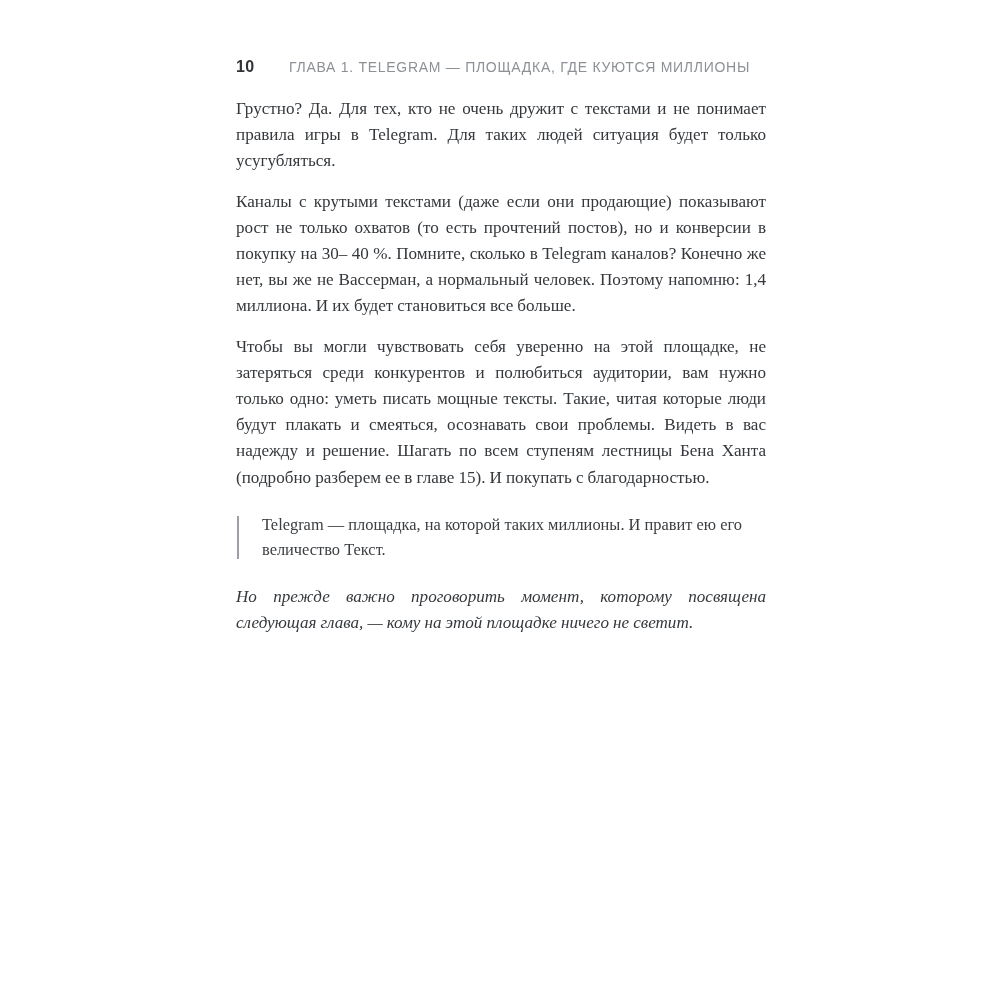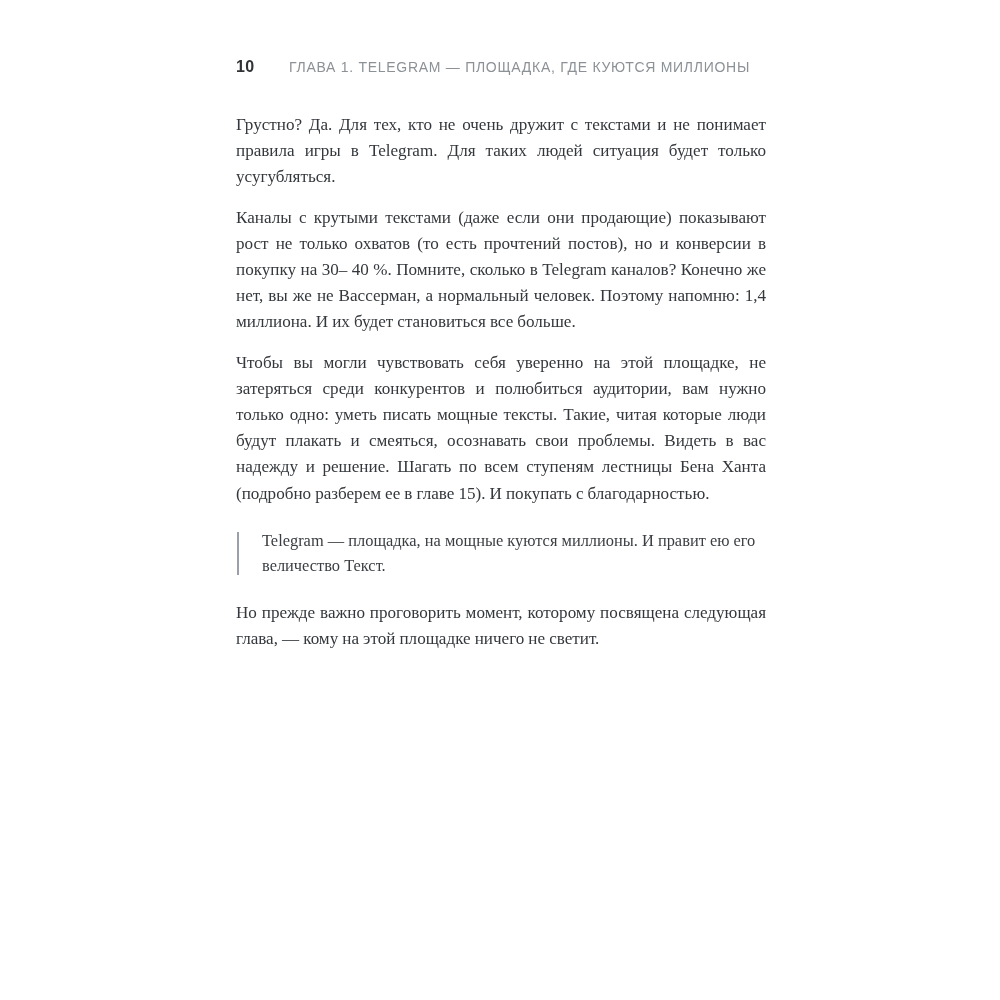--- a/index.html
+++ b/index.html
@@ -47,36 +47,37 @@
     font-weight: 400;
     color: #8c9196;
     letter-spacing: 0.72px;
     white-space: nowrap;
   }
 
   
   .textblock {
     position: absolute;
     left: 236px;
-    top: 112px;
+    top: 96px;
     width: 530px;
   }
 
   p.para {
     margin: 0 0 14px 0;
     font-size: 17.1px;
     line-height: 26.2px;
     color: #34383c;
     text-align: justify;
     text-justify: inter-word;
     hyphens: manual;
     word-spacing: -0.2px;
   }
   p.para:last-child {
     margin-bottom: 0;
+    font-style: italic;
   }
 
   
   .quote {
     position: relative;
     margin: 21px 0 21px 0;
     padding-left: 26px;
   }
   .quote-rule {
     position: absolute;
@@ -105,20 +106,20 @@
   </div>
 
   <div class="textblock">
 
     <p class="para">Грустно? Да. Для тех, кто не очень дружит с текстами и не понимает правила игры в Telegram. Для таких людей ситуация будет только усугубляться.</p>
     <p class="para">Каналы с крутыми текстами (даже если они продающие) показывают рост не только охватов (то есть прочтений постов), но и конверсии в покупку на 30– 40 %. Помните, сколько в Telegram каналов? Конечно же нет, вы же не Вассерман, а нормальный человек. Поэтому напомню: 1,4 миллиона. И их будет становиться все больше.</p>
     <p class="para">Чтобы вы могли чувствовать себя уверенно на этой площадке, не затеряться среди конкурентов и полюбиться аудитории, вам нужно только одно: уметь писать мощные тексты. Такие, читая которые люди будут плакать и смеяться, осознавать свои проблемы. Видеть в вас надежду и решение. Шагать по всем ступеням лестницы Бена Ханта (подробно разберем ее в главе 15). И покупать с благодарностью.</p>
 
     <div class="quote">
       <span class="quote-rule"></span>
-      <p>Telegram — площадка, на мощные куются миллионы. И правит ею его величество Текст.</p>
+      <p>Telegram — площадка, на которой таких миллионы. И правит ею его величество Текст.</p>
     </div>
 
     <p class="para">Но прежде важно проговорить момент, которому посвящена следующая глава, — кому на этой площадке ничего не светит.</p>
 
   </div>
 
 </div>
 
 </body></html>

